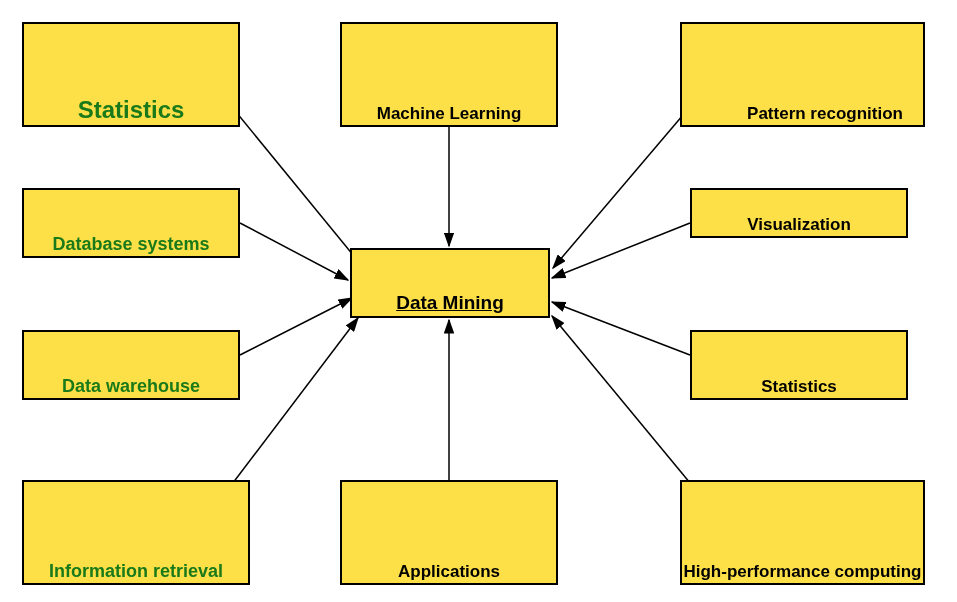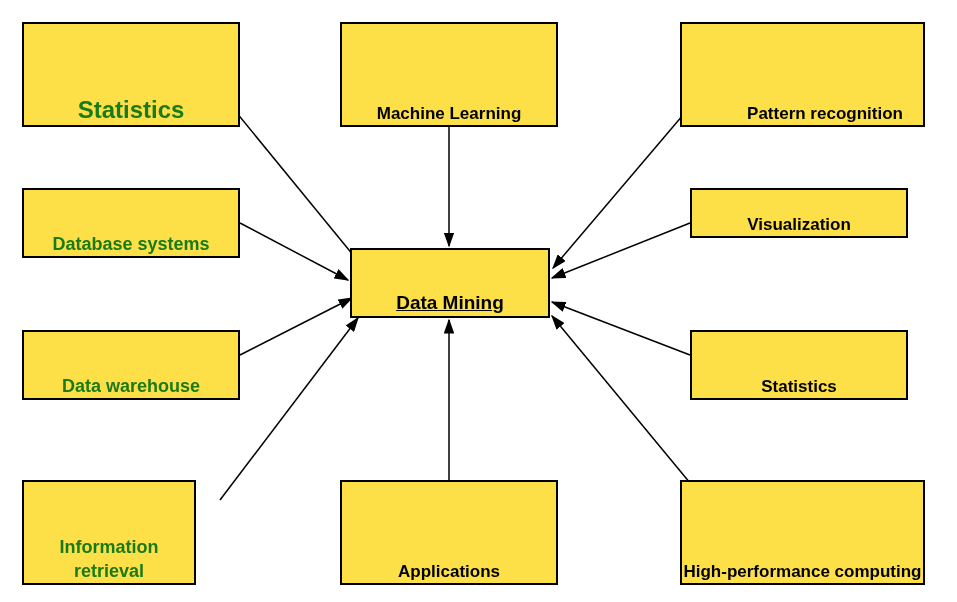--- a/index.html
+++ b/index.html
@@ -59,21 +59,21 @@
     #pattern-recognition { left: 680px; top: 22px; width: 245px; height: 105px; padding-left: 45px; }
     
     #database-systems { left: 22px; top: 188px; width: 218px; height: 70px; }
     
     #visualization { left: 690px; top: 188px; width: 218px; height: 50px; }
     
     #data-warehouse { left: 22px; top: 330px; width: 218px; height: 70px; }
     
     #algorithms { left: 690px; top: 330px; width: 218px; height: 70px; }
     
-    #information-retrieval { left: 22px; top: 480px; width: 174px; height: 105px; }
+    #information-retrieval { left: 22px; top: 480px; width: 228px; height: 105px; }
     
     #applications { left: 340px; top: 480px; width: 218px; height: 105px; }
     
     #high-performance { left: 680px; top: 480px; width: 245px; height: 105px; }
   </style>
 </head>
 <body>
 
 <div class="diagram-container">
 

